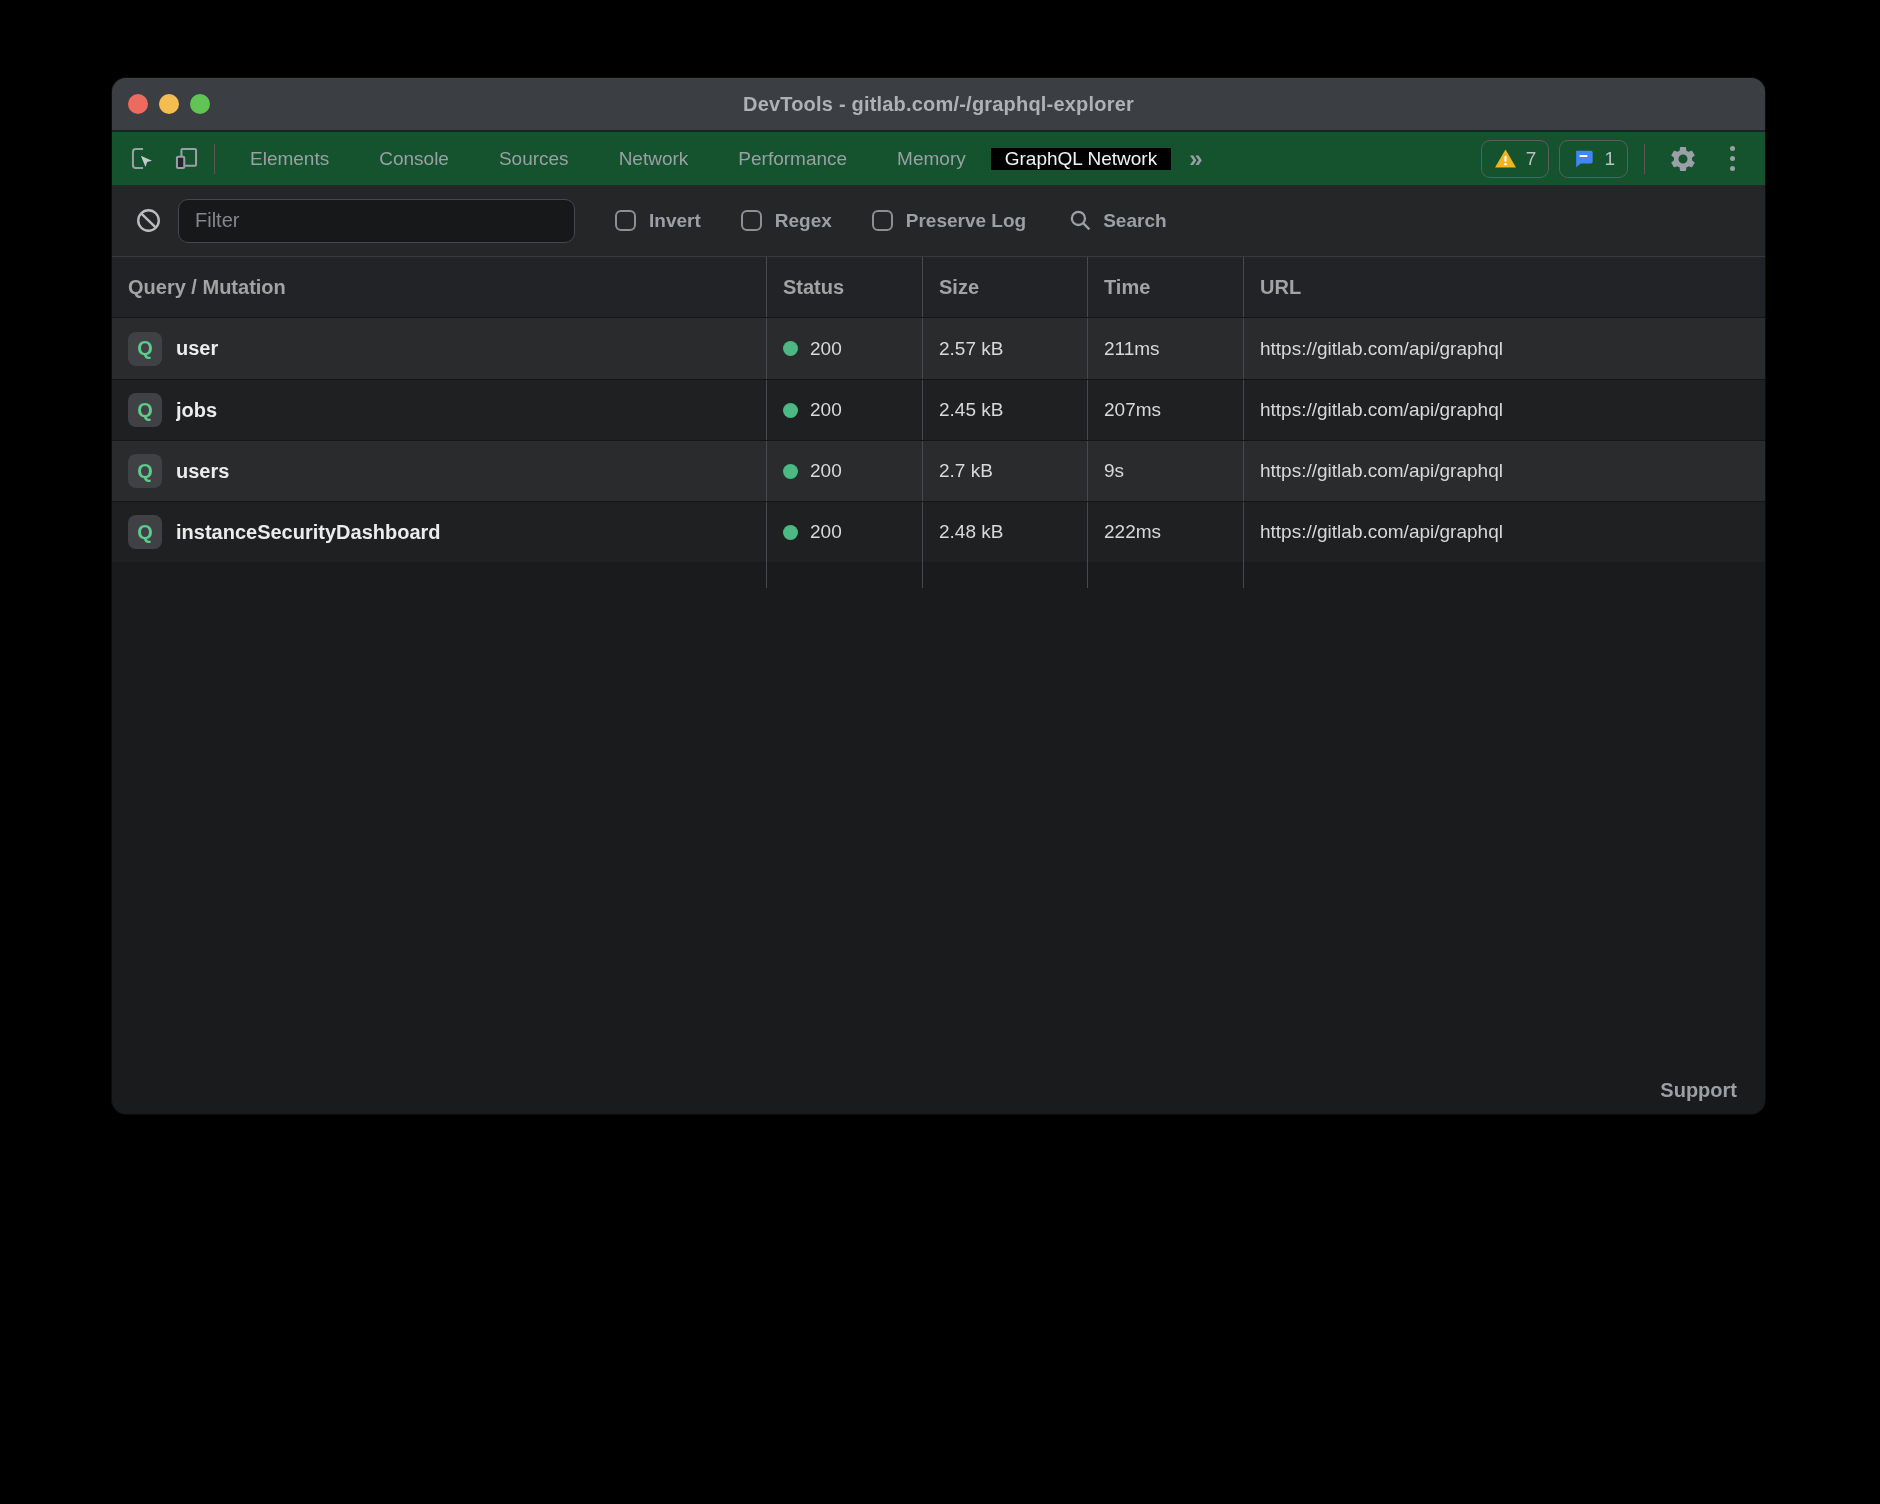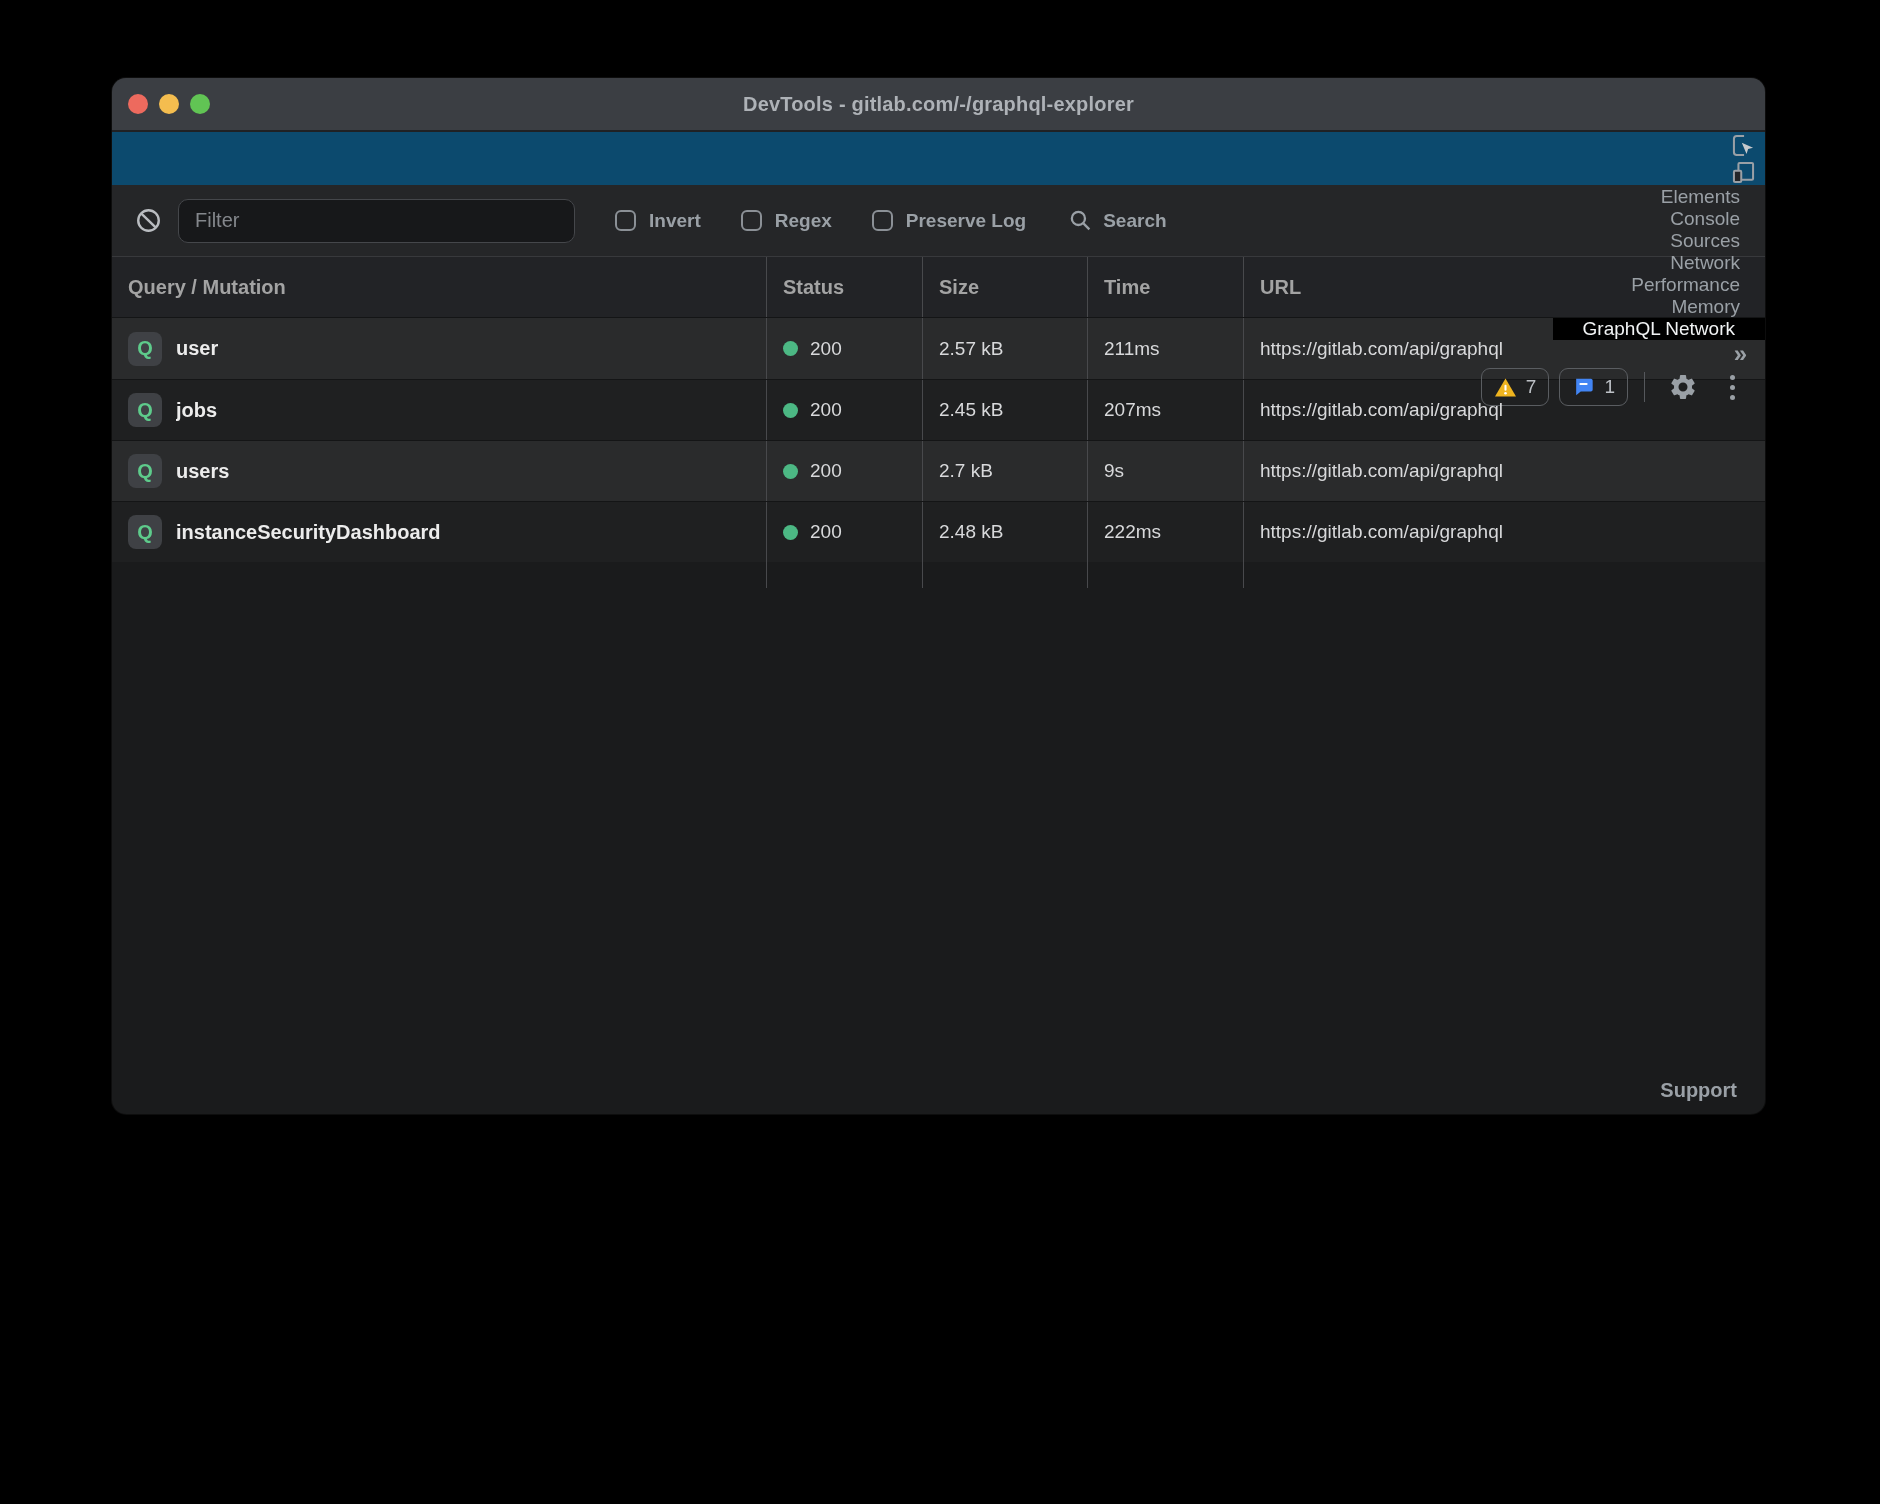--- a/index.html
+++ b/index.html
@@ -16,27 +16,27 @@
   .titlebar { position: relative; height: 54px; background: #3b3e43;
     border-bottom: 2px solid #202124; display: flex; align-items: center; justify-content: center; }
   .lights { position: absolute; left: 16px; top: 0; height: 100%; display: flex; align-items: center; gap: 11px; }
   .light { width: 20px; height: 20px; border-radius: 50%; }
   .light.red { background: #ed6a5e; }
   .light.yellow { background: #f4bd4f; }
   .light.green { background: #61c454; }
   .title { font-size: 20px; font-weight: 700; color: #aeb2b7; letter-spacing: .2px; }
 
   
-  .tabbar { height: 53px; background: #0c4a6e; display: flex; align-items: flex-end; flex-direction: column; }
+  .tabbar { height: 53px; background: #14532d; display: flex; align-items: center; }
   .iconbtn { display: flex; align-items: center; justify-content: center; width: 44px; border: none;
     background: transparent; cursor: pointer; }
   .tool-sep { width: 1px; height: 30px; background: #55585c; align-self: center; margin: 0 10px 0 6px; }
   .tab { display: flex; align-items: center; padding: 0 25px; font-size: 19px; color: #9aa0a6;
     background: transparent; border: none; cursor: pointer; white-space: nowrap; }
-  .tab.active { background: #000; color: #f1f3f4; padding: 0 30px; }
+  .tab.active { background: #000; color: #f1f3f4; padding: 0 14px; }
   .more-tabs { display: flex; align-items: center; padding: 0 18px; color: #9aa0a6;
     font-size: 24px; font-weight: 700; background: transparent; border: none; cursor: pointer; }
   .tab-right { margin-left: auto; display: flex; align-items: center; gap: 10px; padding-right: 16px; }
   .pill { display: flex; align-items: center; gap: 9px; height: 38px; padding: 0 12px;
     border: 1px solid #5a5d61; border-radius: 9px; background: transparent; color: #bdc1c6;
     font-size: 19px; cursor: pointer; }
   .right-sep { width: 1px; height: 30px; background: #55585c; margin: 0 6px; }
   .dots { display: flex; flex-direction: column; gap: 5px; align-items: center; }
   .dots i { width: 5px; height: 5px; border-radius: 50%; background: #9aa0a6; }
 

